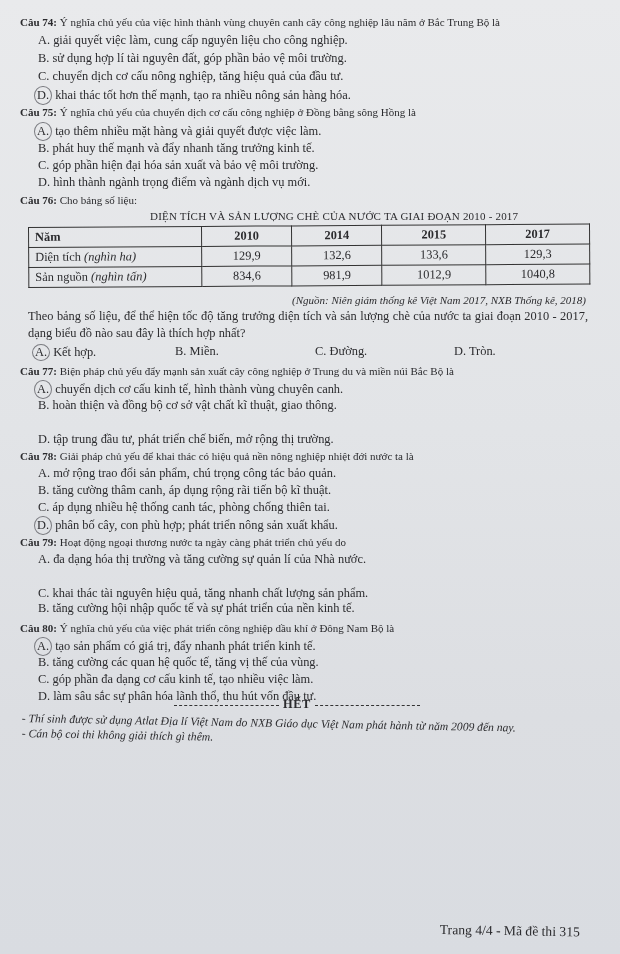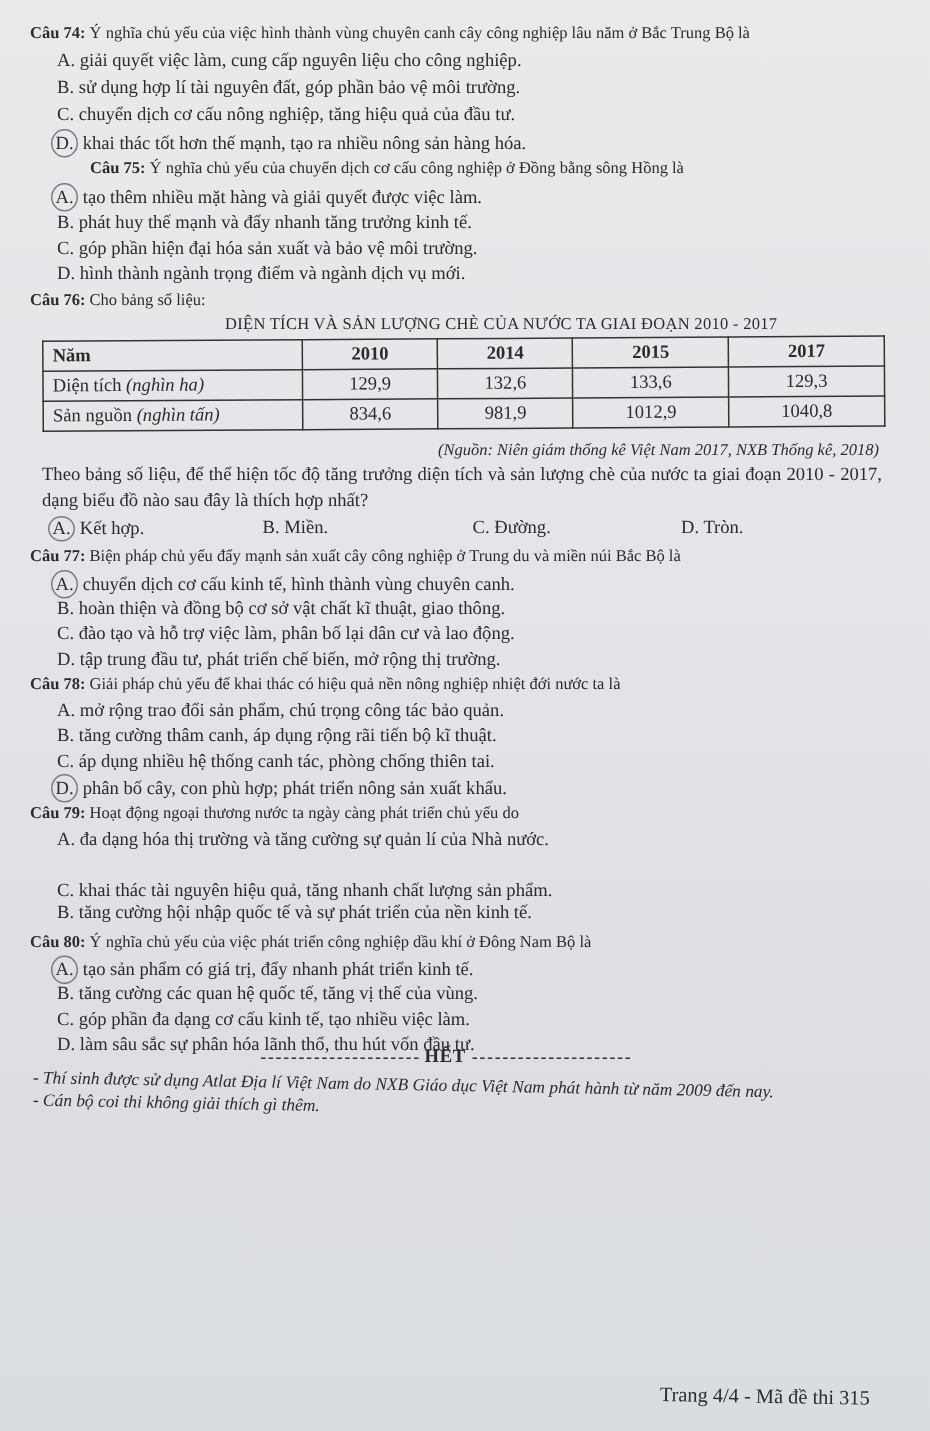--- a/index.html
+++ b/index.html
@@ -37,21 +37,21 @@
 
   <div class="q" style="top:14px;">
     <b>Câu 74:</b>
     <span>Ý nghĩa chủ yếu của việc hình thành vùng chuyên canh cây công nghiệp lâu năm ở Bắc Trung Bộ là</span>
   </div>
   <div class="opt" style="top:50px;"><span class="letter">B.</span> <span>sử dụng hợp lí tài nguyên đất, góp phần bảo vệ môi trường.</span></div>
   <div class="opt" style="top:32px;"><span class="letter">A.</span> <span>giải quyết việc làm, cung cấp nguyên liệu cho công nghiệp.</span></div>
   <div class="opt" style="top:68px;"><span class="letter">C.</span> <span>chuyển dịch cơ cấu nông nghiệp, tăng hiệu quả của đầu tư.</span></div>
   <div class="opt" style="top:86px;"><span class="letter circle">D.</span> <span>khai thác tốt hơn thế mạnh, tạo ra nhiều nông sản hàng hóa.</span></div>
 
-  <div class="q" style="top:104px;margin-left:40px;">
+  <div class="q" style="top:104px;">
     <b>Câu 75:</b>
     <span>Ý nghĩa chủ yếu của chuyển dịch cơ cấu công nghiệp ở Đồng bằng sông Hồng là</span>
   </div>
   <div class="opt" style="top:122px;"><span class="letter circle">A.</span> <span>tạo thêm nhiều mặt hàng và giải quyết được việc làm.</span></div>
   <div class="opt" style="top:140px;"><span class="letter">B.</span> <span>phát huy thế mạnh và đẩy nhanh tăng trưởng kinh tế.</span></div>
   <div class="opt" style="top:157px;"><span class="letter">C.</span> <span>góp phần hiện đại hóa sản xuất và bảo vệ môi trường.</span></div>
   <div class="opt" style="top:174px;"><span class="letter">D.</span> <span>hình thành ngành trọng điểm và ngành dịch vụ mới.</span></div>
 
   <div class="q" style="top:192px;">
     <b>Câu 76:</b>
@@ -93,21 +93,20 @@
   <div class="opt-row" style="left:175px;"><span>B.</span> <span>Miền.</span></div>
   <div class="opt-row" style="left:315px;"><span>C.</span> <span>Đường.</span></div>
   <div class="opt-row" style="left:454px;"><span>D.</span> <span>Tròn.</span></div>
 
   <div class="q" style="top:363px;">
     <b>Câu 77:</b>
     <span>Biện pháp chủ yếu đẩy mạnh sản xuất cây công nghiệp ở Trung du và miền núi Bắc Bộ là</span>
   </div>
   <div class="opt" style="top:380px;text-align:right;"><span class="letter circle">A.</span> <span>chuyển dịch cơ cấu kinh tế, hình thành vùng chuyên canh.</span></div>
   <div class="opt" style="top:397px;"><span class="letter">B.</span> <span>hoàn thiện và đồng bộ cơ sở vật chất kĩ thuật, giao thông.</span></div>
-  <div class="opt" style="top:414px;"><span class="letter">C.</span> <span>đào tạo và hỗ trợ việc làm, phân bố lại dân cư và lao động.</span></div>
   <div class="opt" style="top:431px;"><span class="letter">D.</span> <span>tập trung đầu tư, phát triển chế biến, mở rộng thị trường.</span></div>
 
   <div class="q" style="top:448px;">
     <b>Câu 78:</b>
     <span>Giải pháp chủ yếu để khai thác có hiệu quả nền nông nghiệp nhiệt đới nước ta là</span>
   </div>
   <div class="opt" style="top:465px;"><span class="letter">A.</span> <span>mở rộng trao đổi sản phẩm, chú trọng công tác bảo quản.</span></div>
   <div class="opt" style="top:482px;"><span class="letter">B.</span> <span>tăng cường thâm canh, áp dụng rộng rãi tiến bộ kĩ thuật.</span></div>
   <div class="opt" style="top:499px;"><span class="letter">C.</span> <span>áp dụng nhiều hệ thống canh tác, phòng chống thiên tai.</span></div>
   <div class="opt" style="top:516px;"><span class="letter circle">D.</span> <span>phân bố cây, con phù hợp; phát triển nông sản xuất khẩu.</span></div>

